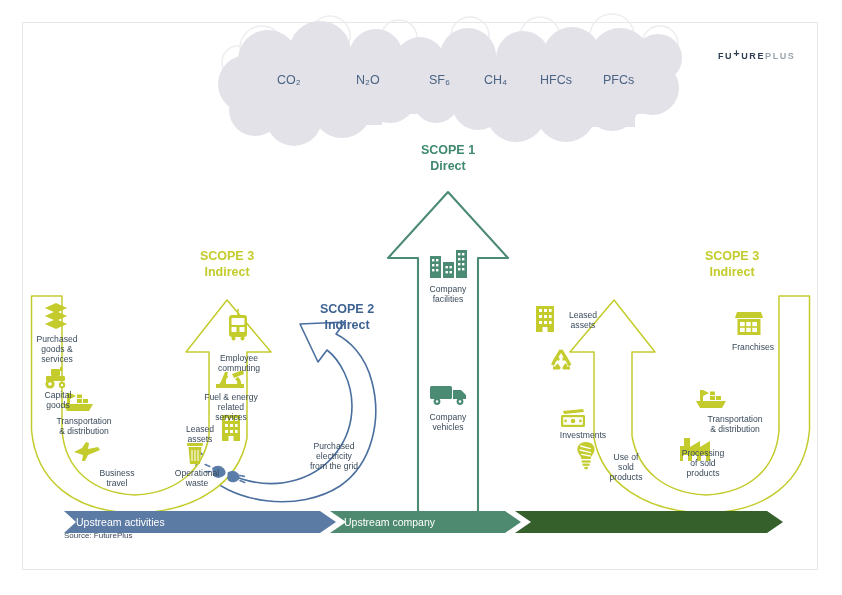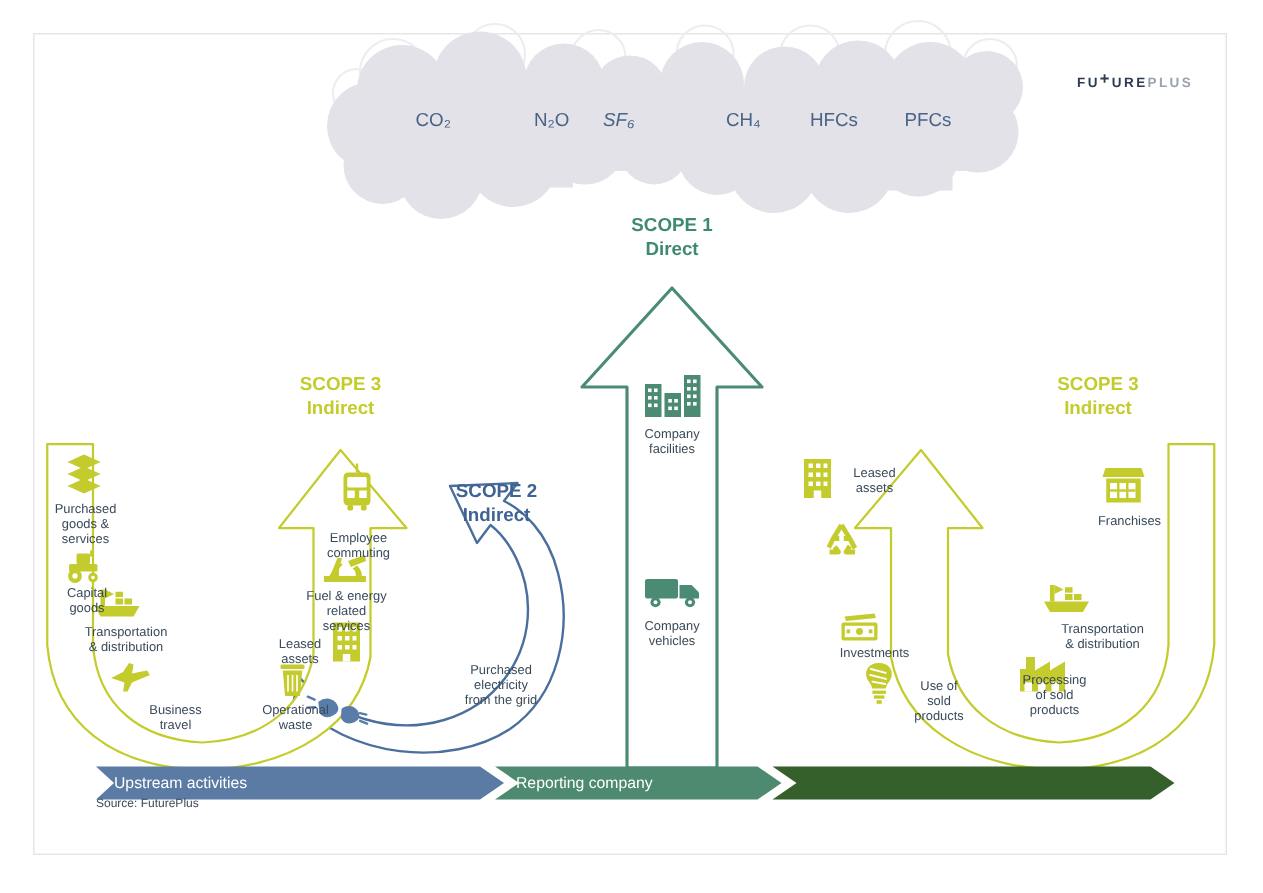--- a/index.html
+++ b/index.html
@@ -324,30 +324,30 @@
       <path d="M 515 511 L 767 511 L 783 522 L 767 533 L 515 533 L 531 522 Z" fill="#35602c"></path>
     </g>
   </svg>
 
   <div class="logo">
     <span class="a">FU</span><span class="plus">+</span><span class="a">URE</span><span class="b">PLUS</span>
   </div>
 
   <div class="gas" style="left:277px;top:73px;"><span>CO₂</span></div>
   <div class="gas" style="left:356px;top:73px;"><span>N₂O</span></div>
-  <div class="gas" style="left:402px;top:73px;font-style:italic;"><span>SF₆</span></div>
+  <div class="gas" style="left:429px;top:73px;"><span>SF₆</span></div>
   <div class="gas" style="left:484px;top:73px;"><span>CH₄</span></div>
   <div class="gas" style="left:540px;top:73px;"><span>HFCs</span></div>
   <div class="gas" style="left:603px;top:73px;"><span>PFCs</span></div>
 
   <div class="scopeTitle s1" style="left:398px;top:143px;width:100px;">
     <div>SCOPE 1</div>
     <div>Direct</div>
   </div>
-  <div class="scopeTitle s2" style="left:281px;top:302px;width:100px;margin-top:18px;">
+  <div class="scopeTitle s2" style="left:297px;top:302px;width:100px;">
     <div>SCOPE 2</div>
     <div>Indirect</div>
   </div>
   <div class="scopeTitle s3" style="left:177px;top:249px;width:100px;">
     <div>SCOPE 3</div>
     <div>Indirect</div>
   </div>
   <div class="scopeTitle s3" style="left:682px;top:249px;width:100px;">
     <div>SCOPE 3</div>
     <div>Indirect</div>
@@ -388,17 +388,17 @@
 sold
 products</div>
   <div class="lbl" style="left:670px;top:448px;width:66px;">Processing
 of sold
 products</div>
   <div class="lbl" style="left:690px;top:414px;width:90px;">Transportation
 &amp; distribution</div>
   <div class="lbl" style="left:719px;top:342px;width:68px;">Franchises</div>
 
   <div class="barlbl" style="left:76px;top:516px;width:252px;">Upstream activities</div>
-  <div class="barlbl" style="left:344px;top:516px;width:172px;">Reporting company</div>
+  <div class="barlbl" style="left:344px;top:516px;width:172px;">Upstream company</div>
   <div class="barlbl" style="left:529px;top:516px;width:248px;margin-top:35px;">Downstream activities</div>
 
   <div class="src">Source: FuturePlus</div>
 </div>
 
 </body></html>

